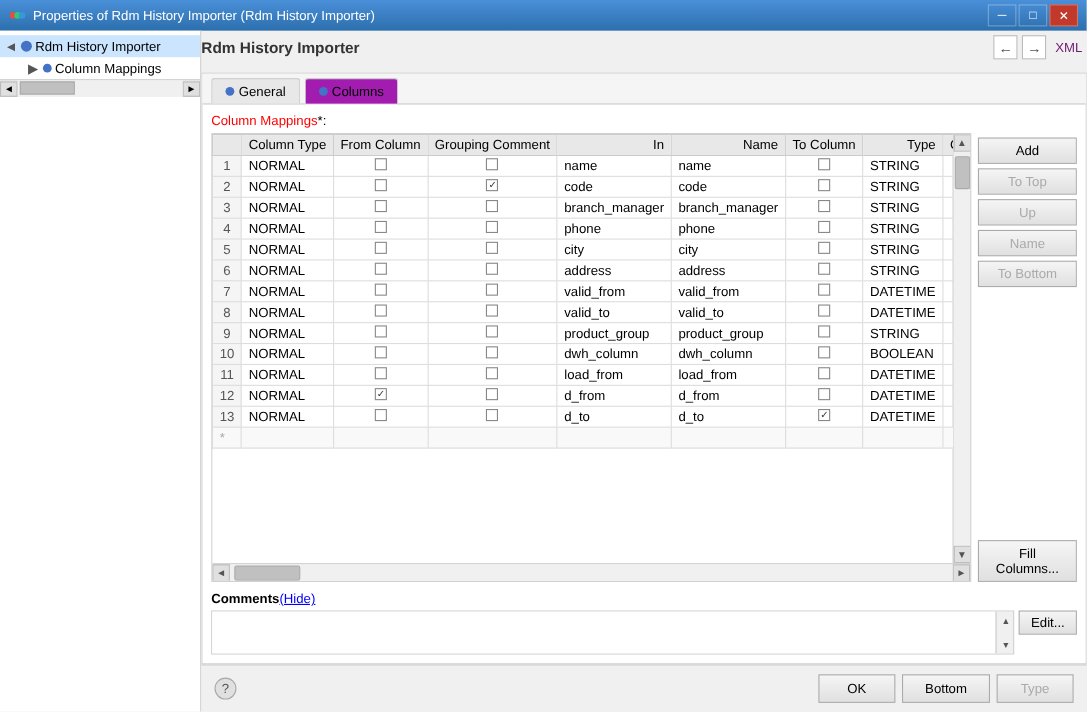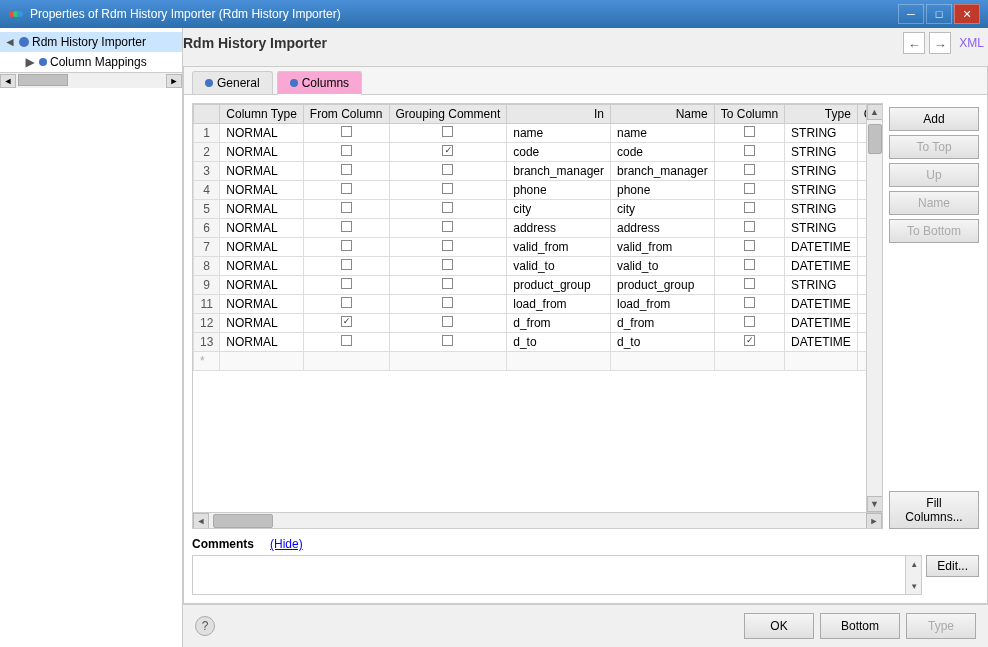--- a/index.html
+++ b/index.html
@@ -68,21 +68,21 @@
     .header-actions { display: flex; align-items: center; gap: 4px; }
     .nav-arrow {
       width: 22px; height: 22px;
       border: 1px solid #bbb;
       background: white;
       cursor: pointer;
       display: flex; align-items: center; justify-content: center;
       color: #555;
       font-size: 13px;
     }
-    .xml-label { font-size: 12px; color: #8b5cf6; padding: 0 4px; cursor: pointer; }
+    .xml-label { font-size: 12px; color: #701a75; padding: 0 4px; cursor: pointer; }
 
     .tab-panel {
       flex: 1;
       border: 1px solid #ccc;
       background: white;
       display: flex;
       flex-direction: column;
     }
     .tab-header {
       display: flex;
@@ -94,21 +94,21 @@
     .tab {
       padding: 4px 12px;
       border: 1px solid #ccc;
       border-bottom: none;
       background: #e8e8e8;
       cursor: pointer;
       display: flex; align-items: center; gap: 4px;
       font-size: 12px;
       border-radius: 3px 3px 0 0;
     }
-    .tab.active { background: #f9a8d4; border-bottom: 1px solid white; margin-bottom: -1px; }
+    .tab.active { background: #a21caf; border-bottom: 1px solid white; margin-bottom: -1px; }
     .tab-dot { width: 8px; height: 8px; border-radius: 50%; background: #4472c4; }
 
     .tab-content { flex: 1; padding: 8px; display: flex; flex-direction: column; overflow: hidden; }
 
     .section-label { font-size: 12px; margin-bottom: 4px; }
     .section-label span { color: red; }
     .data-table-container {
       flex: 1;
       overflow: auto;
       position: relative;
@@ -177,21 +177,21 @@
       cursor: pointer;
       font-size: 12px;
       text-align: center;
     }
     .action-btn:disabled { color: #aaa; cursor: default; }
     .action-btn.disabled { color: #aaa; }
 
     .comments-section {
       padding: 8px 0 0 0;
     }
-    .comments-header { display: flex; align-items: center; gap: 16px; margin-bottom: 4px; }
+    .comments-header { display: flex; align-items: center; gap: 0; margin-bottom: 4px; }
     .comments-label { font-size: 12px; font-weight: bold; }
     .comments-hide { color: blue; cursor: pointer; text-decoration: underline; font-size: 12px; }
     .comments-area {
       width: 100%;
       height: 40px;
       border: 1px solid #ccc;
       background: white;
       display: flex;
     }
     .comments-input { flex: 1; border: none; outline: none; padding: 2px 4px; resize: none; font-size: 12px; }
@@ -290,20 +290,23 @@
           <div class="tab-dot"></div>
           <span>General</span>
         </div>
         <div class="tab active">
           <div class="tab-dot"></div>
           <span>Columns</span>
         </div>
       </div>
 
       <div class="tab-content">
+        <div class="section-label">
+          <span>Column Mappings</span><span style="color:black;">*:</span>
+        </div>
 
         <div class="table-area-row">
 
           <div style="flex:1; display:flex; flex-direction:column; border:1px solid #ccc; overflow:hidden;">
             <div style="flex:1; display:flex; overflow:hidden;">
               <div class="data-table-container">
                 <table class="data-table">
                   <thead>
                     <tr>
                       <th></th>
@@ -411,20 +414,31 @@
                         <td>NORMAL</td>
                         <td class="checkbox-cell"><span class="cb"></span></td>
                         <td class="checkbox-cell"><span class="cb"></span></td>
                         <td>product_group</td>
                         <td>product_group</td>
                         <td class="checkbox-cell"><span class="cb"></span></td>
                         <td>STRING</td>
                         <td></td>
                       </tr>
                       <tr>
+                        <td class="row-num">10</td>
+                        <td>NORMAL</td>
+                        <td class="checkbox-cell"><span class="cb"></span></td>
+                        <td class="checkbox-cell"><span class="cb"></span></td>
+                        <td>dwh_column</td>
+                        <td>dwh_column</td>
+                        <td class="checkbox-cell"><span class="cb"></span></td>
+                        <td>BOOLEAN</td>
+                        <td></td>
+                      </tr>
+                      <tr>
                         <td class="row-num">11</td>
                         <td>NORMAL</td>
                         <td class="checkbox-cell"><span class="cb"></span></td>
                         <td class="checkbox-cell"><span class="cb"></span></td>
                         <td>load_from</td>
                         <td>load_from</td>
                         <td class="checkbox-cell"><span class="cb"></span></td>
                         <td>DATETIME</td>
                         <td></td>
                       </tr>

